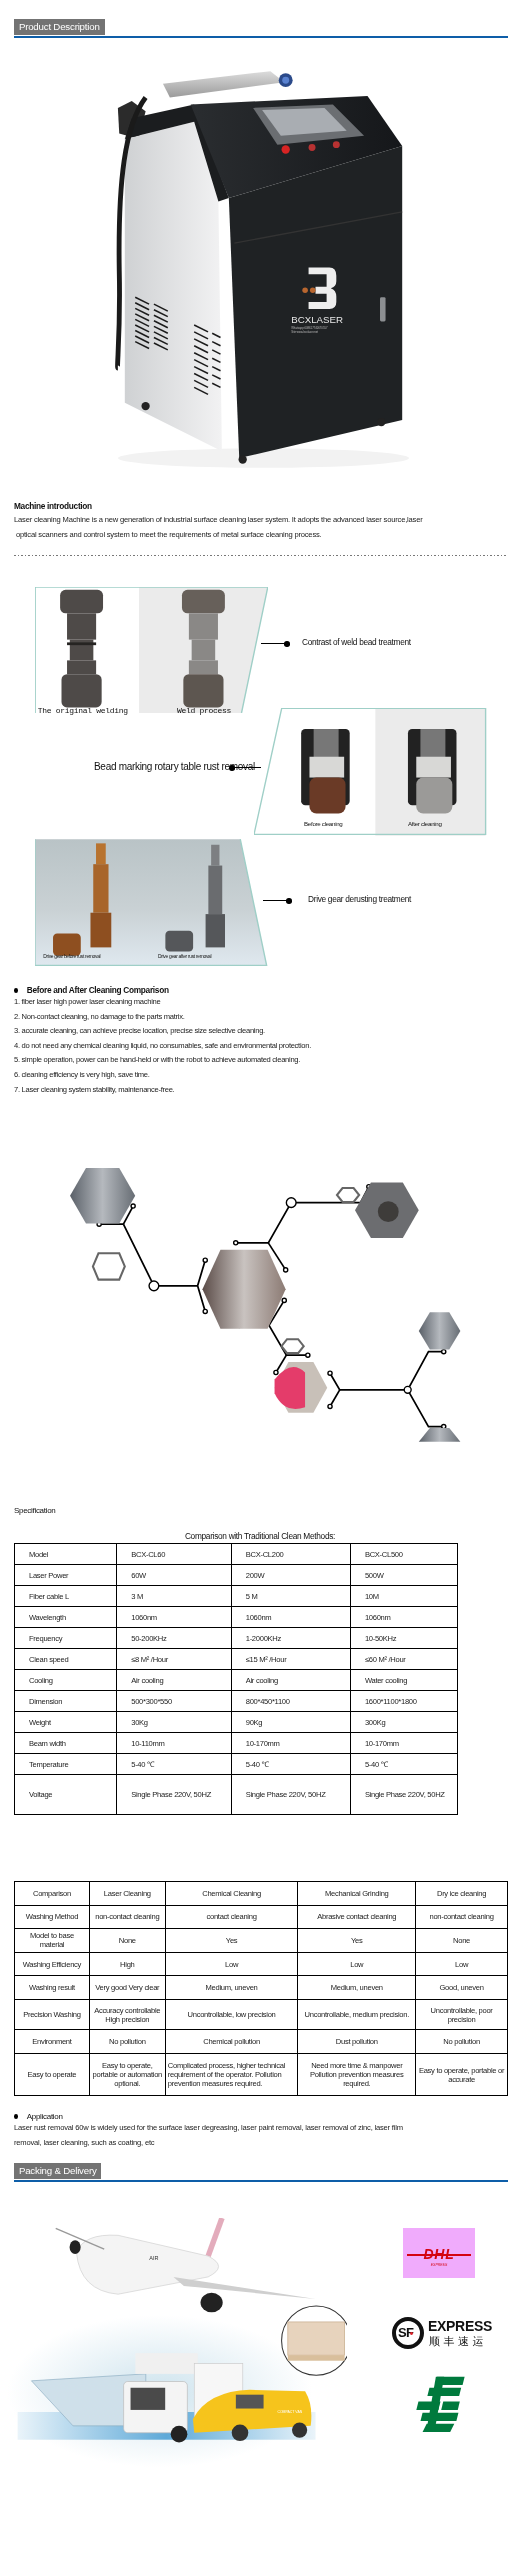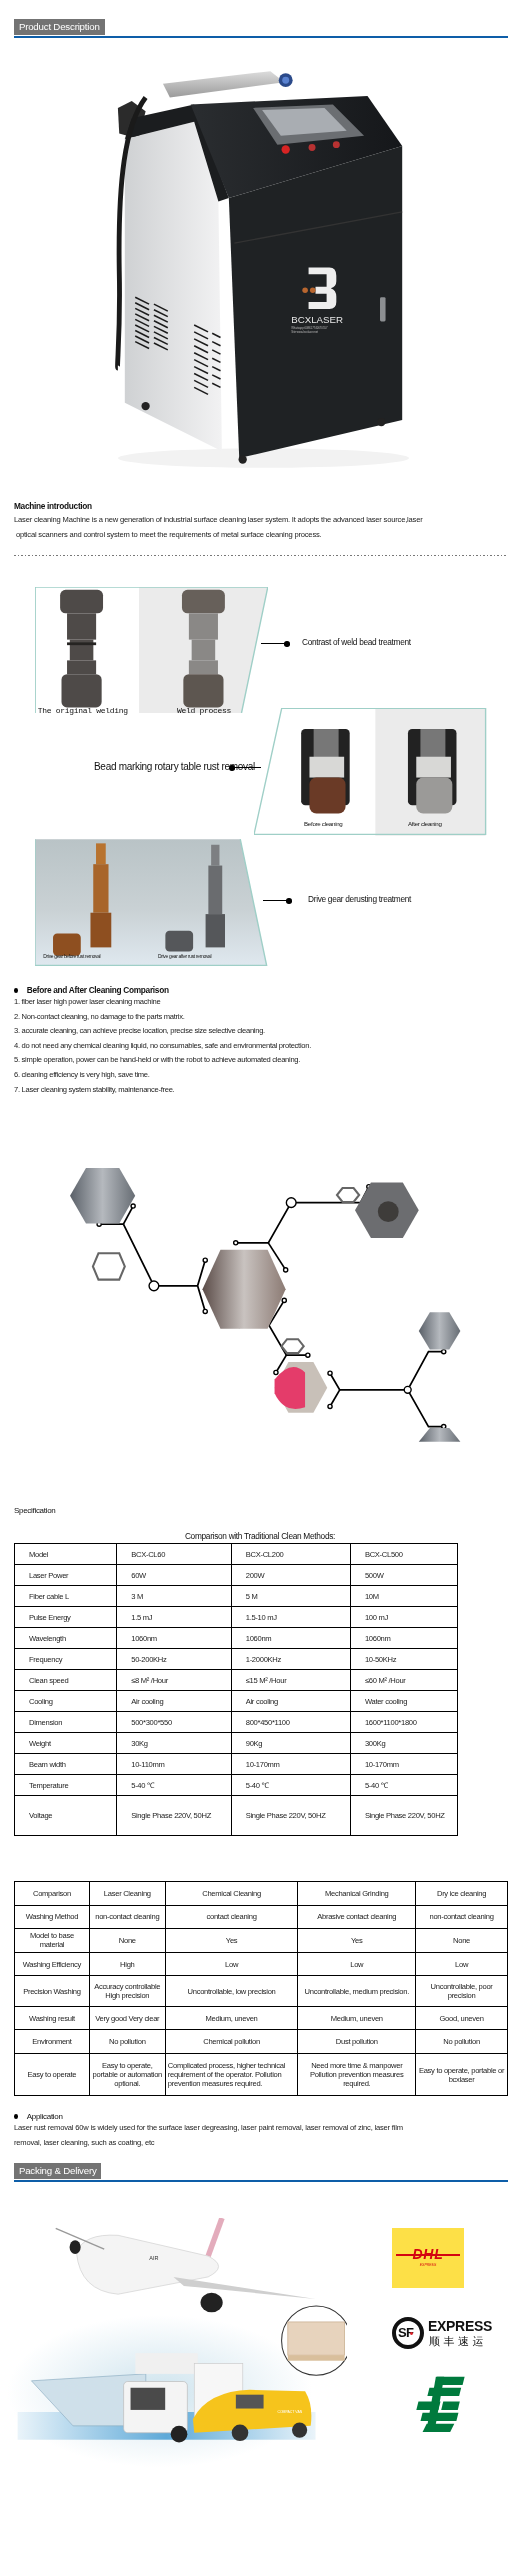--- a/index.html
+++ b/index.html
@@ -341,26 +341,20 @@
         <td>200W</td>
         <td>500W</td>
       </tr>
     <tr>
         <td>Fiber cable L</td>
         <td>3 M</td>
         <td>5 M</td>
         <td>10M</td>
       </tr>
     <tr>
-        <td>Pulse Energy</td>
-        <td>1.5 mJ</td>
-        <td>1.5-10 mJ</td>
-        <td>100 mJ</td>
-      </tr>
-    <tr>
         <td>Wavelength</td>
         <td>1060nm</td>
         <td>1060nm</td>
         <td>1060nm</td>
       </tr>
     <tr>
         <td>Frequency</td>
         <td>50-200KHz</td>
         <td>1-2000KHz</td>
         <td>10-50KHz</td>
@@ -440,47 +434,47 @@
         <td>Yes</td>
         <td>None</td>
       </tr>
     <tr style="height:23.6px;">
         <td>Washing Efficiency</td>
         <td>High</td>
         <td>Low</td>
         <td>Low</td>
         <td>Low</td>
       </tr>
+    <tr style="height:23.6px;">
+        <td>Washing result</td>
+        <td>Very good Very clear</td>
+        <td>Medium, uneven</td>
+        <td>Medium, uneven</td>
+        <td>Good, uneven</td>
+      </tr>
     <tr style="height:30.5px;">
         <td>Precision Washing</td>
         <td>Accuracy controllable High precision</td>
         <td>Uncontrollable, low precision</td>
         <td>Uncontrollable, medium precision.</td>
         <td>Uncontrollable, poor precision</td>
       </tr>
     <tr style="height:23.6px;">
-        <td>Washing result</td>
-        <td>Very good Very clear</td>
-        <td>Medium, uneven</td>
-        <td>Medium, uneven</td>
-        <td>Good, uneven</td>
-      </tr>
-    <tr style="height:23.6px;">
         <td>Environment</td>
         <td>No pollution</td>
         <td>Chemical pollution</td>
         <td>Dust pollution</td>
         <td>No pollution</td>
       </tr>
     <tr style="height:42px;">
         <td>Easy to operate</td>
         <td>Easy to operate, portable or automation optional.</td>
         <td style="text-align:left;">Complicated process, higher technical requirement of the operator. Pollution prevention measures required.</td>
         <td>Need more time &amp; manpower Pollution prevention measures required.</td>
-        <td>Easy to operate, portable or bcxlaser</td>
+        <td>Easy to operate, portable or accurate</td>
       </tr>
   </tbody>
 </table>
 
 <div class="abs" style="left:14px; top:2109px;">
   <span class="pointer-dot" style="display:inline-block; width:4.2px; height:4.9px; margin-right:5.5px; vertical-align:middle;"></span>
   <span class="caption" style="font-size:8px;">Application</span>
 </div>
 <div class="abs txt-small" style="left:14px; top:2123px; width:499px;">Laser rust removal 60w is widely used for the surface laser degreasing, laser paint removal, laser removal of zinc, laser film</div>
 <div class="abs txt-small" style="left:14px; top:2138px; width:499px;">removal, laser cleaning, such as coating, etc</div>
@@ -529,21 +523,21 @@
     <circle cx="346" cy="310" r="12" fill="#333"></circle>
     <circle cx="432" cy="306" r="11" fill="#333"></circle>
     <text x="400" y="282" font-family="Liberation Sans, sans-serif" font-size="5" fill="#fff">COMPACT VAN</text>
 
     <circle cx="456" cy="177" r="50" fill="#fff" stroke="#333" stroke-width="1.5"></circle>
     <rect x="415" y="150" width="82" height="48" fill="#e7d3bd" stroke="#c6aa8a"></rect>
     <rect x="415" y="198" width="82" height="8" fill="#d9bf9c"></rect>
   </svg>
 </div>
 
-<div class="abs" style="left:392px; top:2228px; width:72px; height:60px; background:#fde047;">
+<div class="abs" style="left:403px; top:2228px; width:72px; height:50px; background:#f0abfc;">
   <div class="abs" style="left:4.2px; top:26px; width:64px; height:2.1px; background:#d40511;"></div>
   <div class="abs" style="left:0; width:72px; top:18px; text-align:center; color:#d40511; font-weight:bold; font-style:italic; font-size:14px; letter-spacing:0.7px;">DHL</div>
   <div class="abs" style="left:0; width:72px; top:35px; text-align:center; color:#d40511; font-style:italic; font-size:3.5px;">EXPRESS</div>
 </div>
 
 <div class="abs" style="left:392px; top:2317px; width:104px; height:35px;">
   <div class="abs" style="left:0; top:0; width:32px; height:32px; border-radius:50%; border:4.2px solid #111; background:#fff;">
     <div class="abs" style="left:2.1px; top:4.2px; font-weight:bold; font-size:13px; color:#111; letter-spacing:-0.7px;">SF</div>
     <div class="abs" style="left:14px; top:11px; width:2.8px; height:2.8px; border-radius:50%; background:#d8232a;"></div>
   </div>

